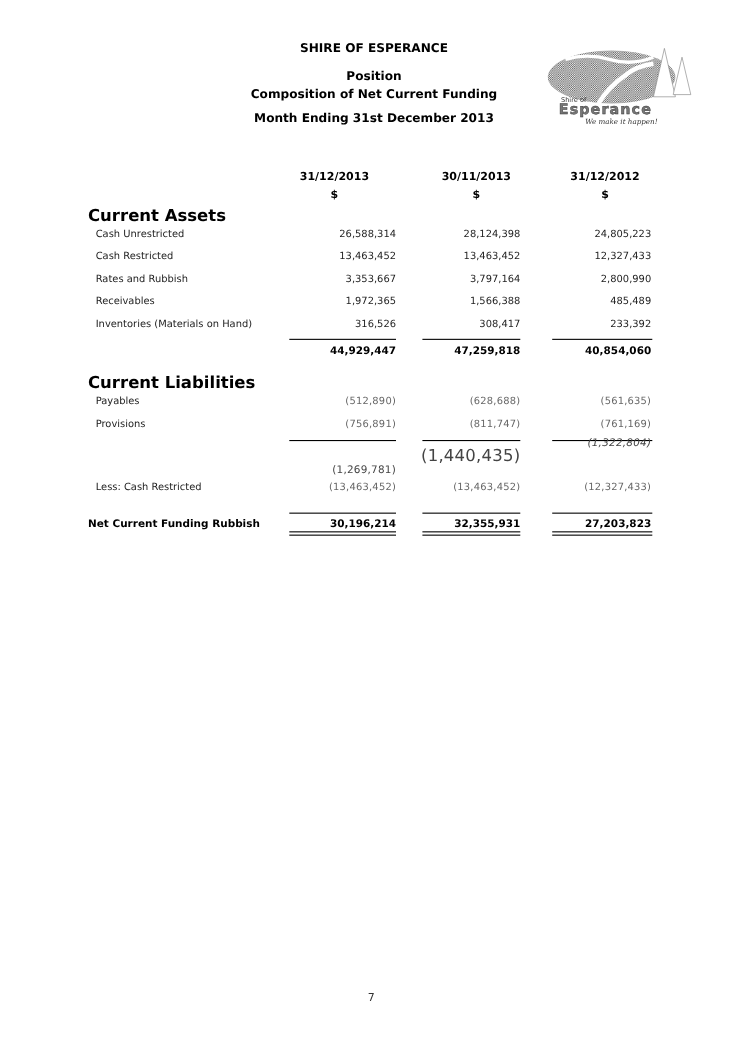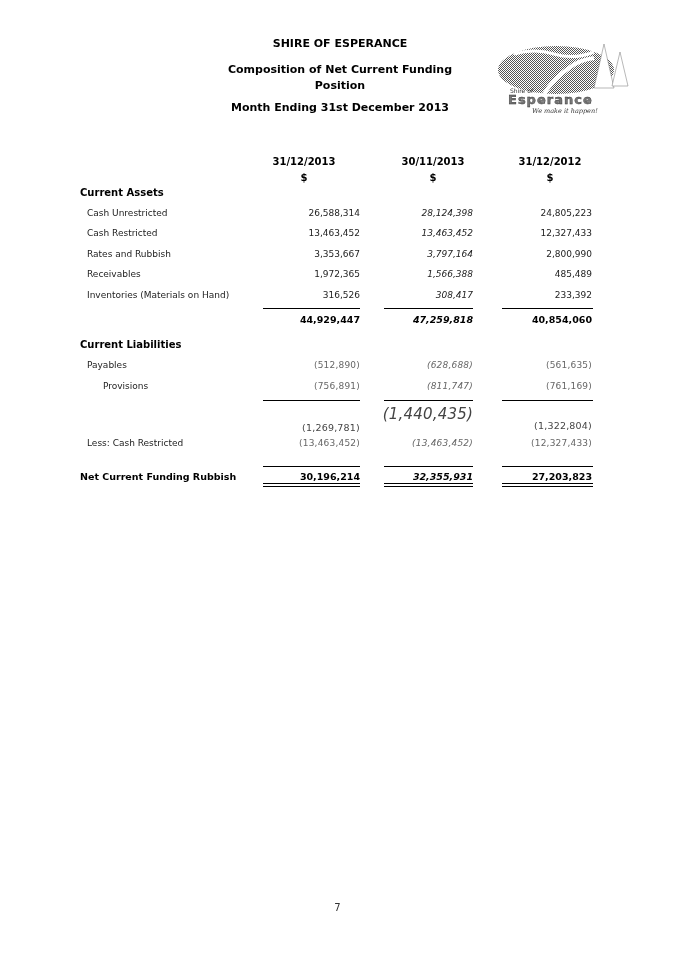--- a/index.html
+++ b/index.html
@@ -9,43 +9,43 @@
   .title { left: 0; width: 675px; text-align: center; font-weight: bold; font-size: 11px; }
   .t1 { top: 37px; left: 220px; width: 240px; }
   .t2 { top: 62px; left: 220px; width: 240px; line-height: 16px; }
   .t3 { top: 101px; left: 220px; width: 240px; }
 
   .logo { left: 494px; top: 38px; width: 140px; height: 80px; }
 
   .colhead { font-weight: bold; font-size: 10px; text-align: center; width: 100px; }
   .ch1 { left: 254px; } .ch2 { left: 383px; } .ch3 { left: 500px; }
 
-  .section { left: 80px; font-weight: bold; font-size: 10px; }
+  .section { left: 80px; font-weight: bold; font-size: 15px; }
   .label { left: 87px; font-size: 9px; color: #222; }
   .num { font-size: 9px; color: #222; text-align: right; width: 110px; }
-  .n1 { left: 250px; } .n2 { left: 363px; font-style: italic; } .n3 { left: 482px; }
+  .n1 { left: 250px; } .n2 { left: 363px; } .n3 { left: 482px; }
   .neg { color: #666; letter-spacing: 0.2px; }
   .bold { font-weight: bold; color: #000; }
   .net-label { left: 80px; font-weight: bold; font-size: 9.5px; }
 
   .rule { height: 0; border-top: 1.5px solid #000; }
   .r1 { left: 263px; width: 97px; }
   .r2 { left: 384px; width: 89px; }
   .r3 { left: 502px; width: 91px; }
   .dbl { height: 2px; border-top: 1px solid #000; border-bottom: 1px solid #000; }
 
   .page-num { left: 0; width: 675px; top: 902px; text-align: center; font-size: 10px; color: #333; }
 </style>
 </head>
 <body>
 
 <div class="abs title t1">SHIRE OF ESPERANCE</div>
 <div class="abs title t2">
+  <div>Position</div>
   <div>Composition of Net Current Funding</div>
-  <div>Position</div>
 </div>
 <div class="abs title t3">Month Ending 31st December 2013</div>
 
 <div class="abs logo">
   <svg width="140" height="80" viewBox="0 0 140 80">
     <defs>
       <pattern id="dots" width="2" height="2" patternUnits="userSpaceOnUse">
         <rect width="1" height="1" fill="#555"></rect>
         <rect x="1" y="1" width="1" height="1" fill="#555"></rect>
       </pattern>
@@ -103,32 +103,32 @@
 <div class="abs num n2 bold" style="top:314px; font-size:9.5px;">47,259,818</div>
 <div class="abs num n3 bold" style="top:314px; font-size:9.5px;">40,854,060</div>
 
 <div class="abs section" style="top:339px;">Current Liabilities</div>
 
 <div class="abs label" style="top:360px;">Payables</div>
 <div class="abs num n1 neg" style="top:360px;">(512,890)</div>
 <div class="abs num n2 neg" style="top:360px;">(628,688)</div>
 <div class="abs num n3 neg" style="top:360px;">(561,635)</div>
 
-<div class="abs label" style="top:381px;margin-left:16px;">Provisions</div>
+<div class="abs label" style="top:381px;">Provisions</div>
 <div class="abs num n1 neg" style="top:381px;">(756,891)</div>
 <div class="abs num n2 neg" style="top:381px;">(811,747)</div>
 <div class="abs num n3 neg" style="top:381px;">(761,169)</div>
 
 <div class="abs rule r1" style="top:400px;"></div>
 <div class="abs rule r2" style="top:400px;"></div>
 <div class="abs rule r3" style="top:400px;"></div>
 
 <div class="abs num n1 neg" style="top:422px; font-size:9.5px; color:#444;">(1,269,781)</div>
 <div class="abs num n2 neg" style="top:405px; font-size:15px; color:#444;">(1,440,435)</div>
-<div class="abs num n3 neg" style="top:420px; font-size:9.5px; color:#444;">(1,322,804)</div>
+<div class="abs num n3 neg" style="top:397px; font-size:9.5px; color:#444;font-style:italic;">(1,322,804)</div>
 
 <div class="abs label" style="top:438px;">Less: Cash Restricted</div>
 <div class="abs num n1 neg" style="top:438px;">(13,463,452)</div>
 <div class="abs num n2 neg" style="top:438px;">(13,463,452)</div>
 <div class="abs num n3 neg" style="top:438px;">(12,327,433)</div>
 
 <div class="abs rule r1" style="top:466px;"></div>
 <div class="abs rule r2" style="top:466px;"></div>
 <div class="abs rule r3" style="top:466px;"></div>
 

